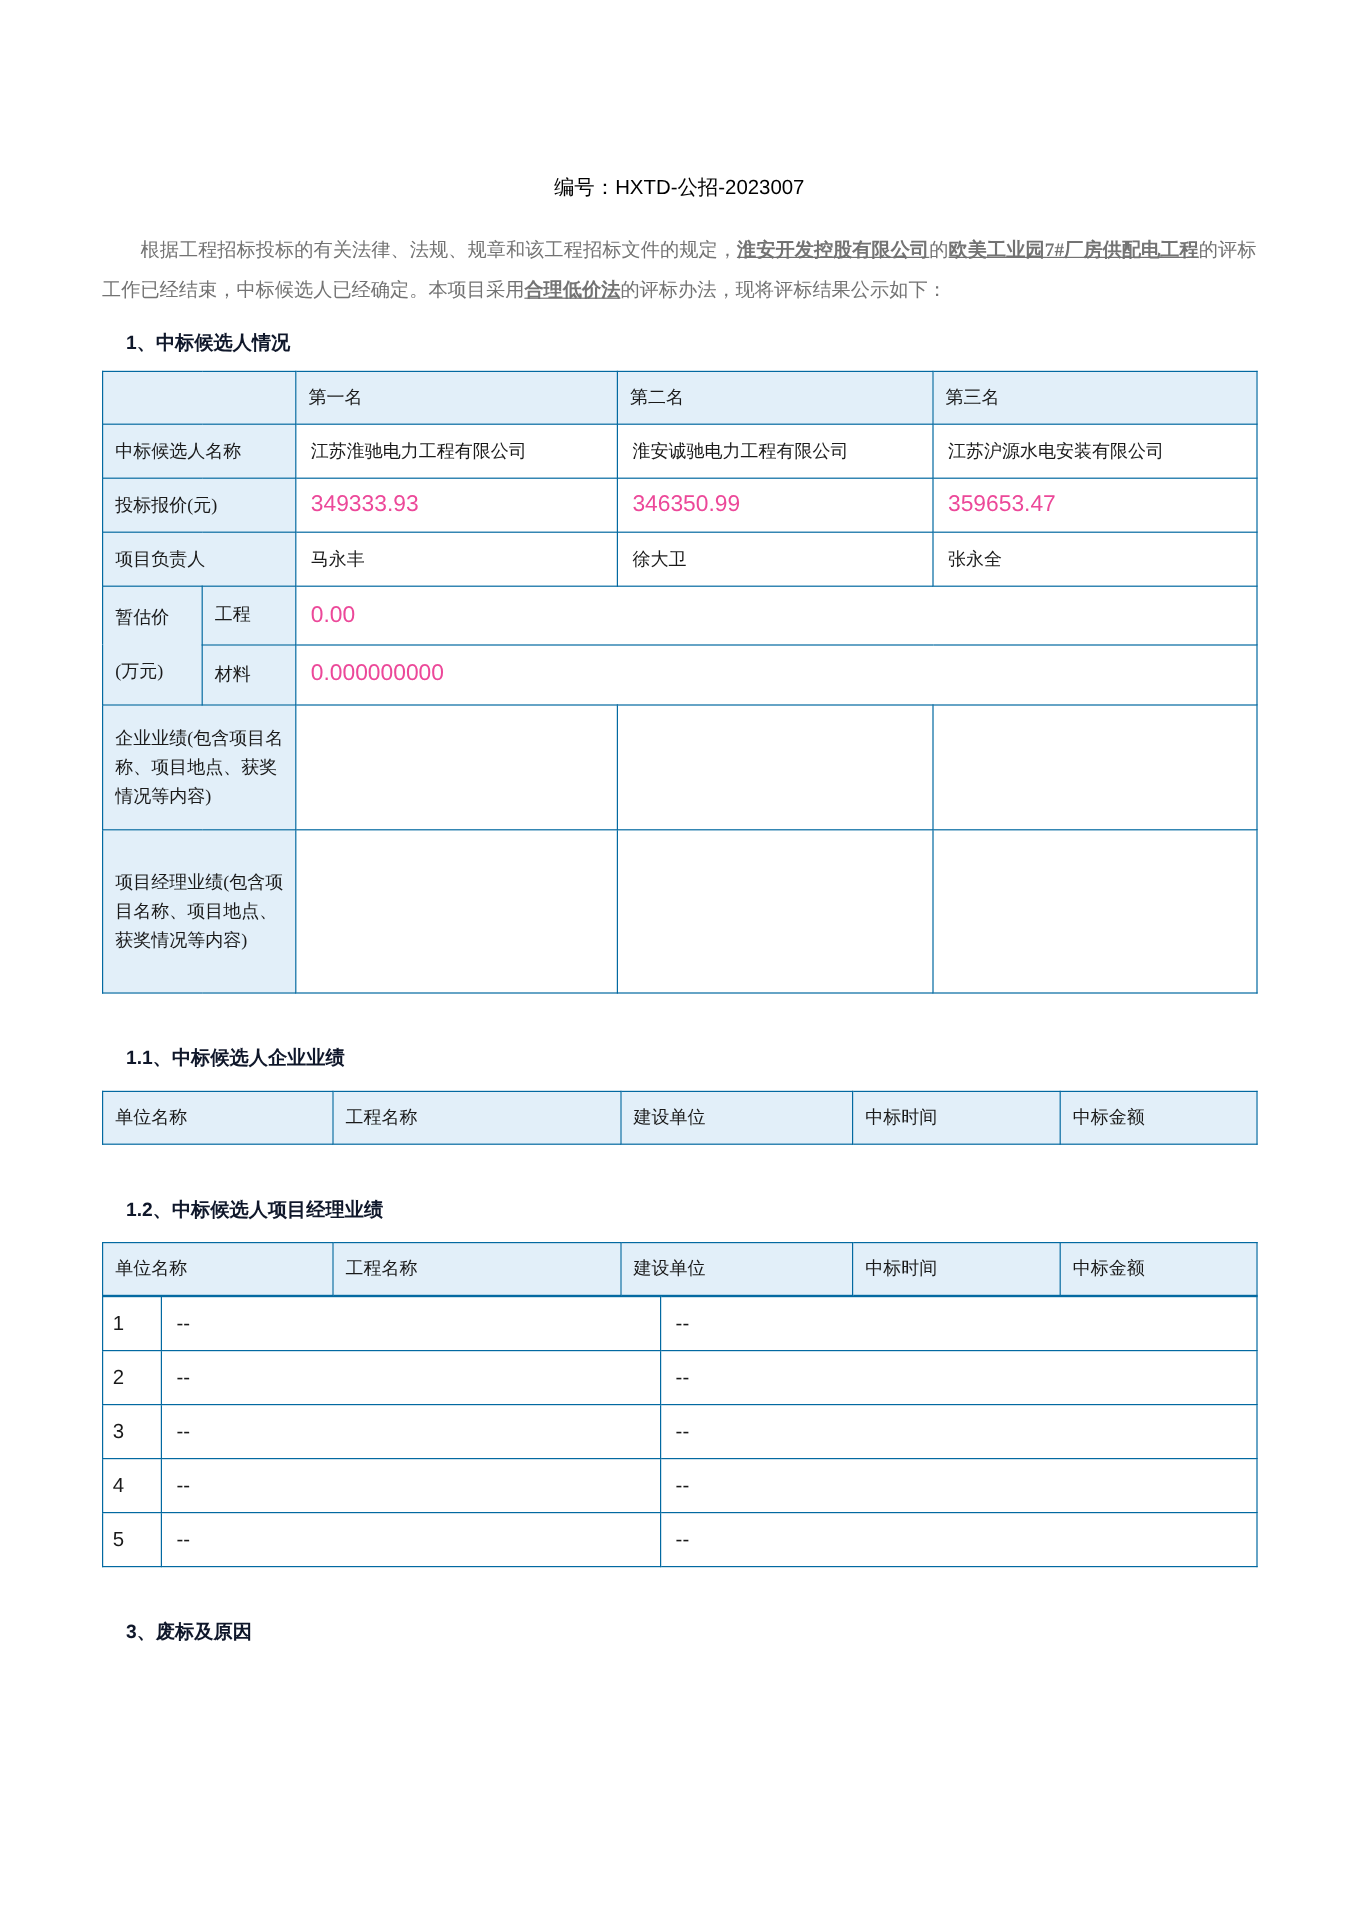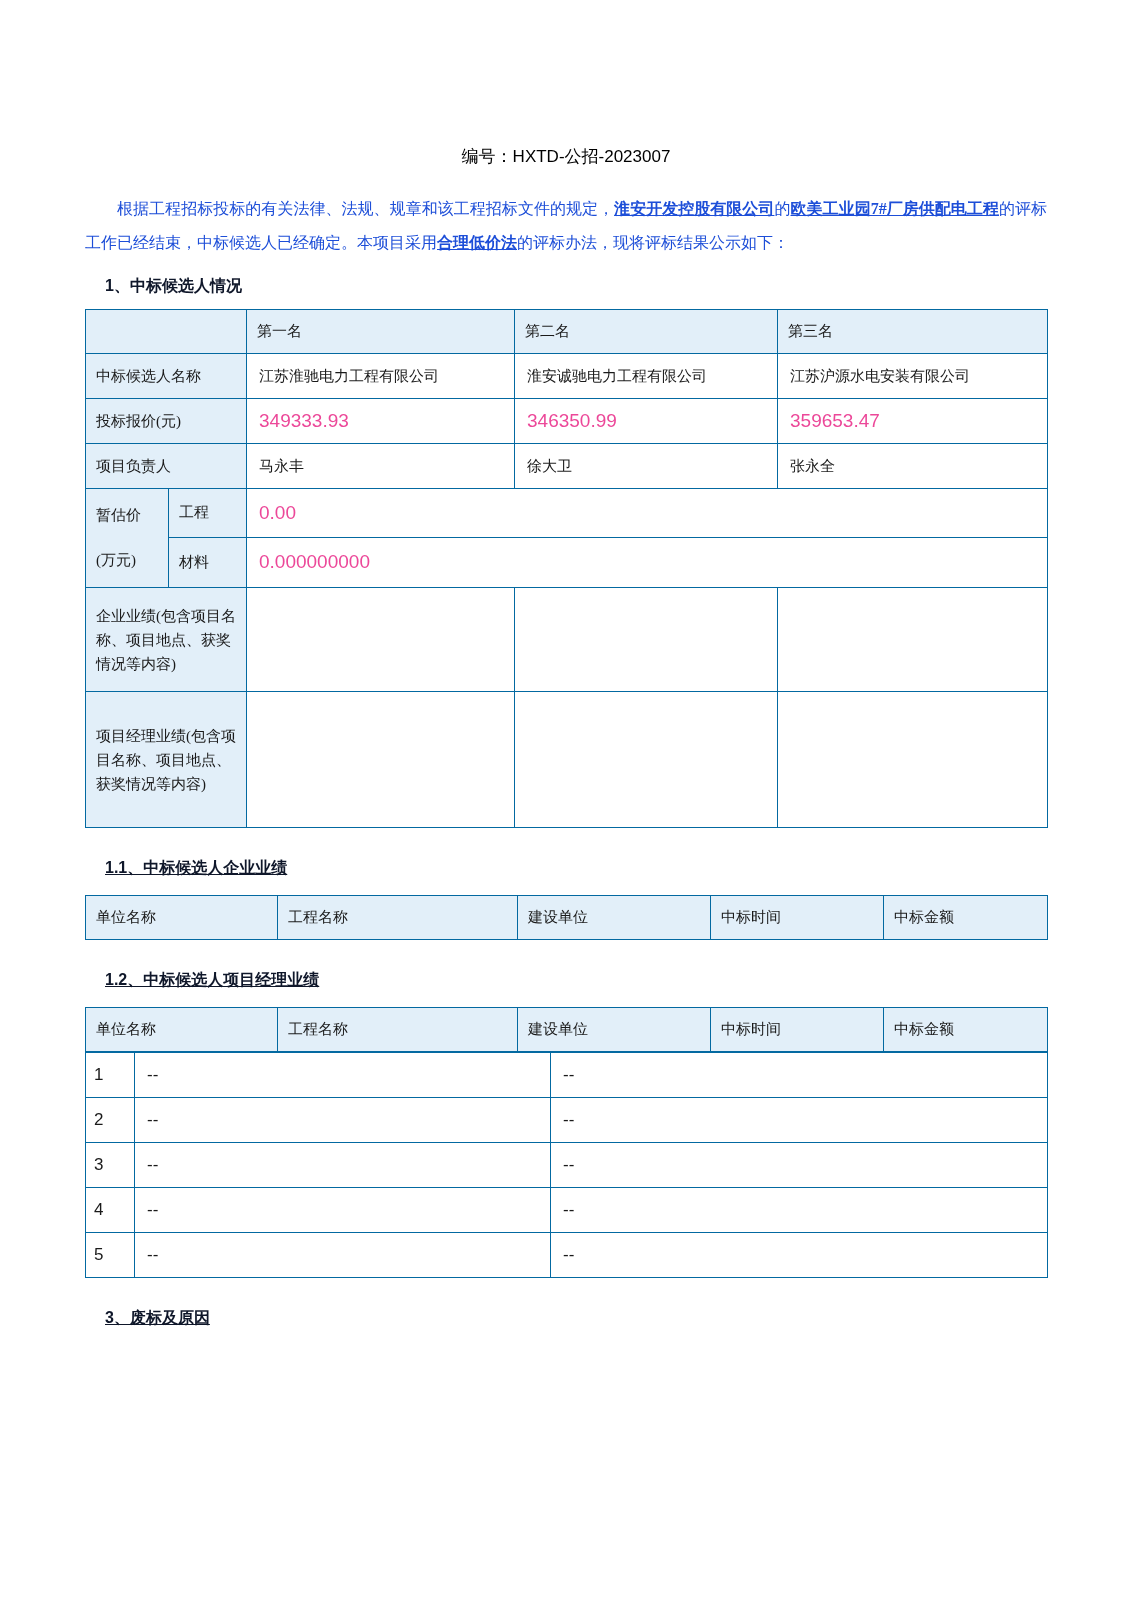--- a/index.html
+++ b/index.html
@@ -24,36 +24,36 @@
     font-size: 17px;
     font-family: "Liberation Sans", "Liberation Serif", serif;
   }
   
   .intro {
     margin-top: 24px;
     font-size: 16px;
     line-height: 34px;
     text-align: justify;
     text-indent: 2em;
-    color: #1d4ed8;
+    color: #737373;
   }
   .intro .em {
     font-weight: bold;
     text-decoration: underline;
   }
   
   .heading {
     font-size: 16px;
     font-weight: bold;
     margin: 28px 0 12px 20px;
     font-family: "Liberation Sans", "Liberation Serif", serif;
     color: #0f172a;
   }
   .heading.h1 { margin-top: 8px; }
-  .heading.h11, .heading.h12, .heading.h3 { margin-top: 30px; text-decoration: underline; }
+  .heading.h11, .heading.h12, .heading.h3 { margin-top: 44px; }
   .heading.h11, .heading.h12 { margin-bottom: 16px; }
   .heading.h2 { margin-bottom: 16px; }
   
   table {
     border-collapse: collapse;
     table-layout: fixed;
     width: 962px;
     font-size: 15px;
     color: #1a1a1a;
   }

